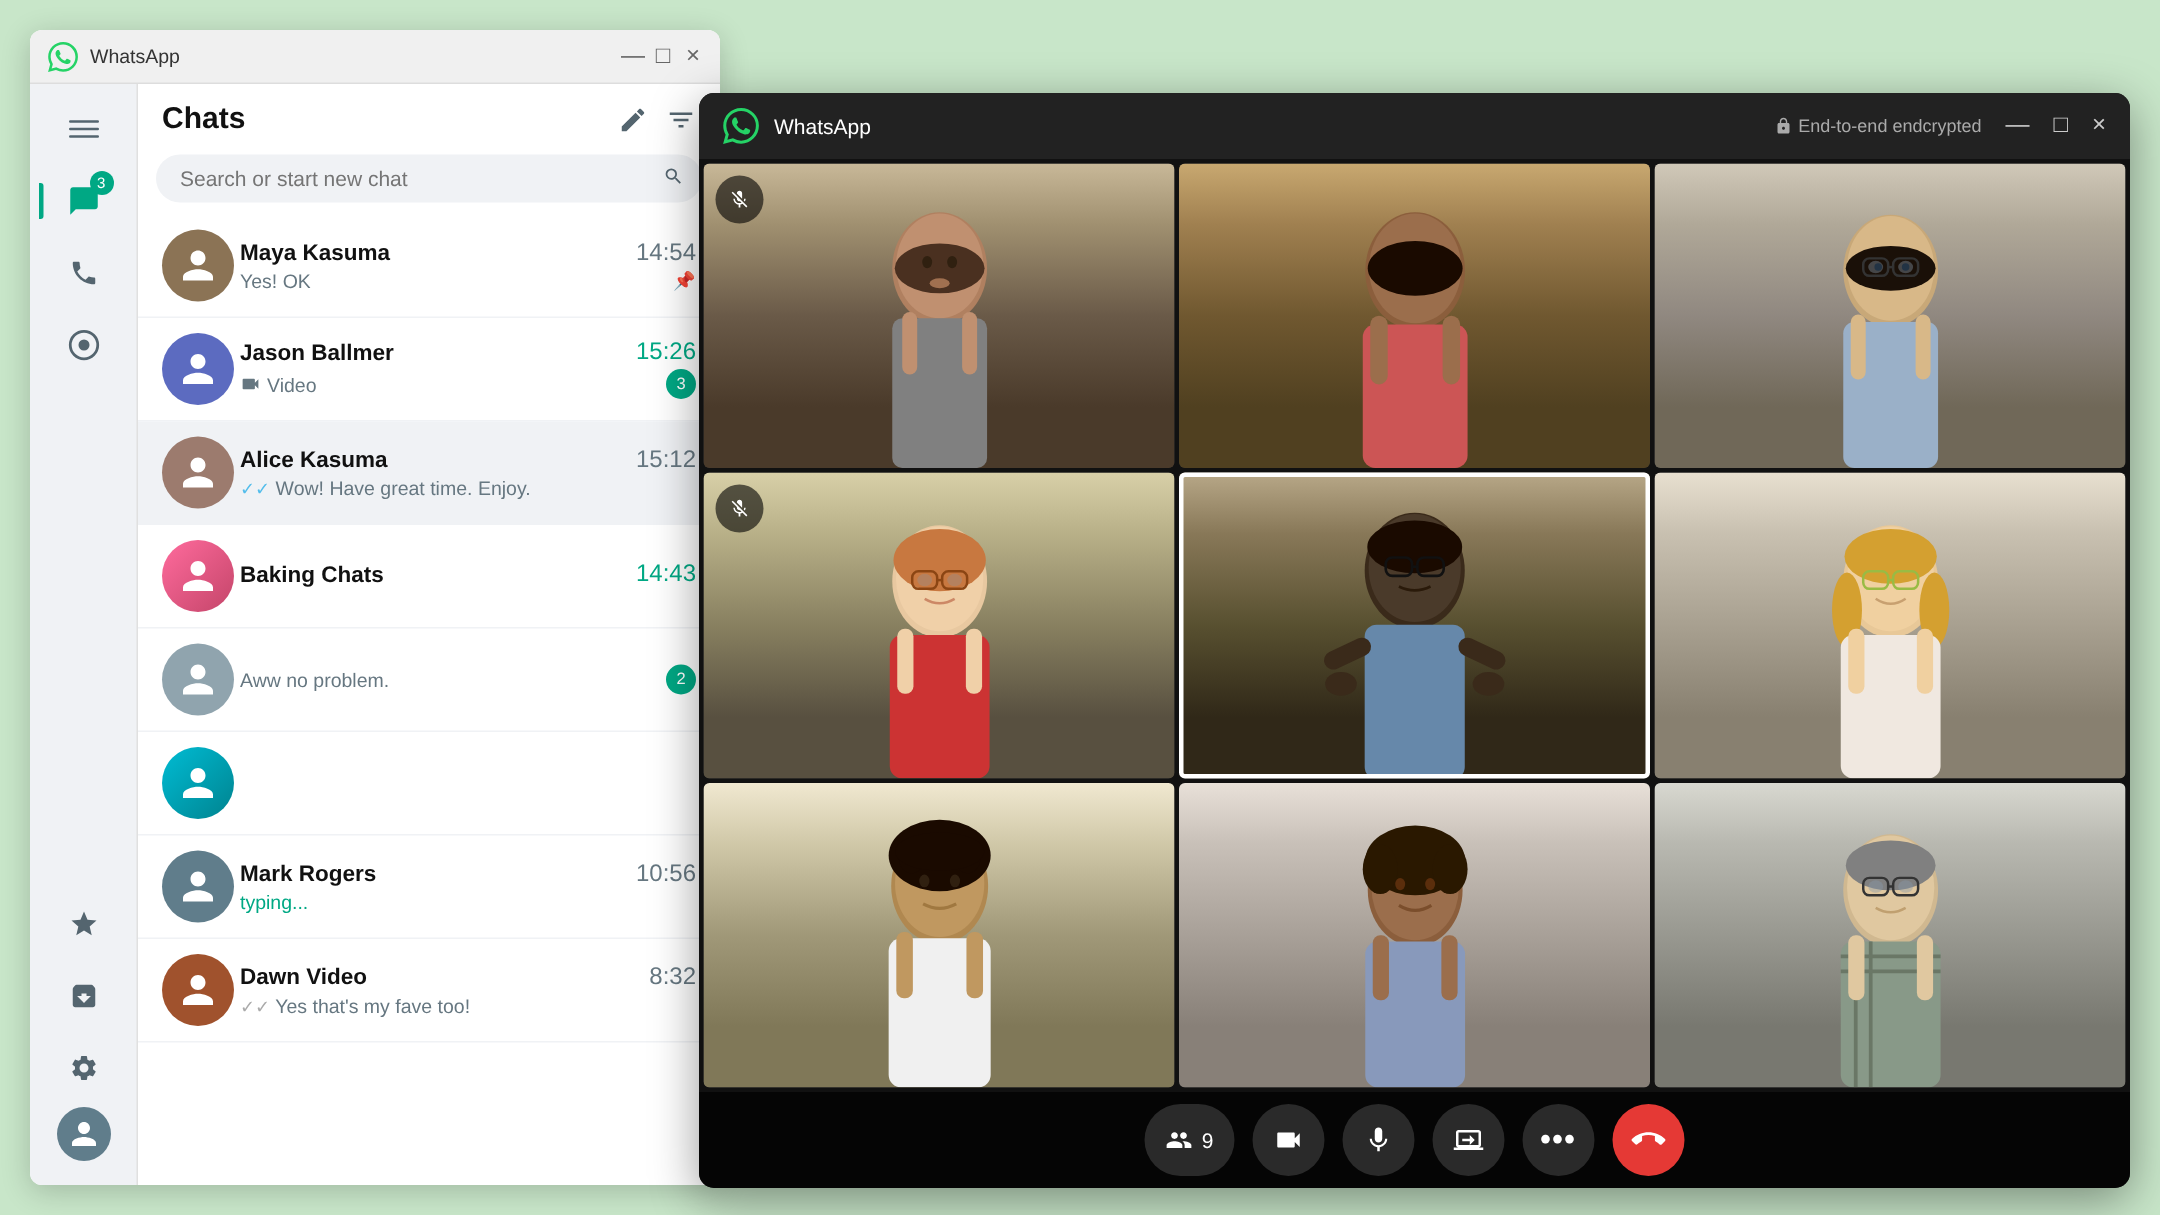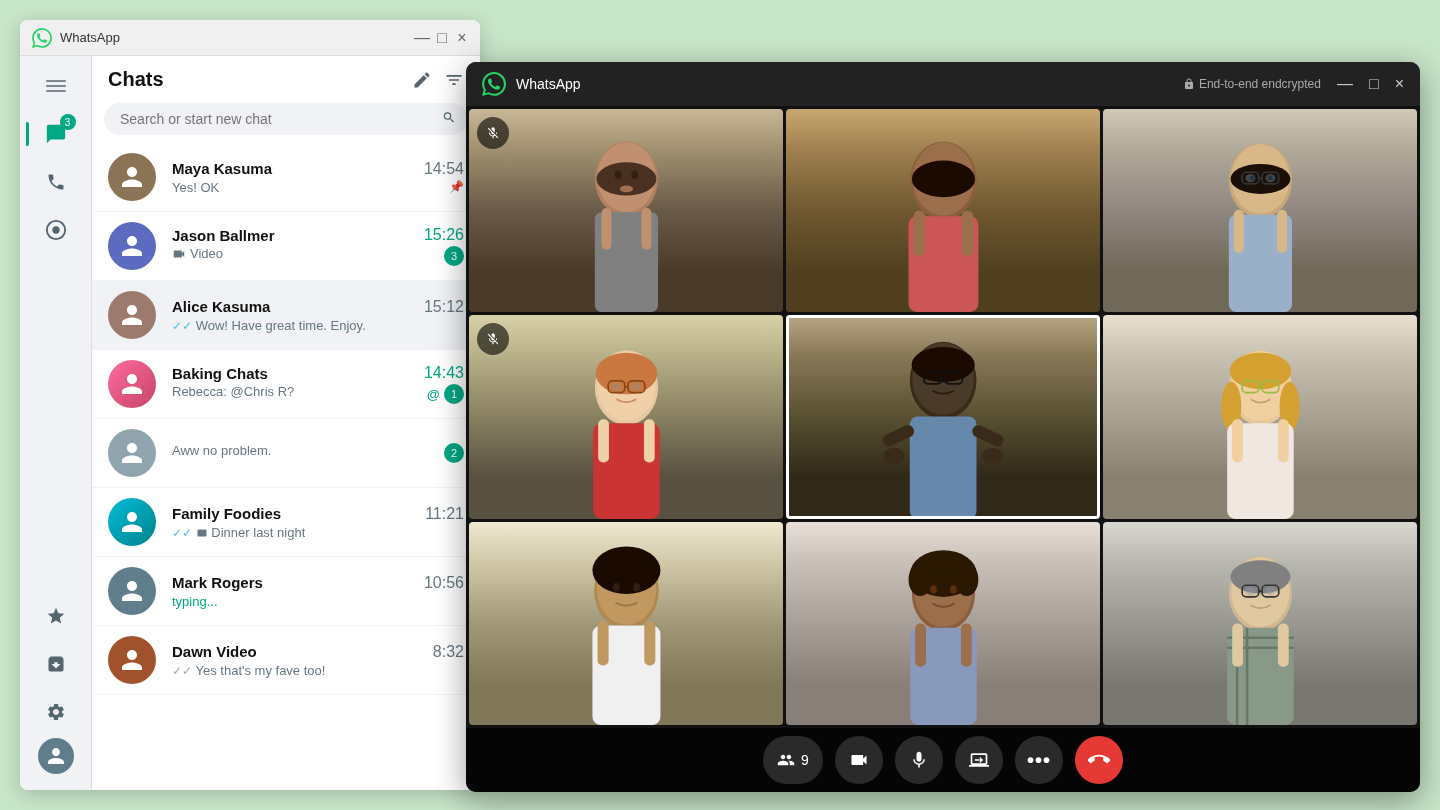--- a/index.html
+++ b/index.html
@@ -208,21 +208,21 @@
     .chat-list {
       flex: 1;
       overflow-y: auto;
     }
     .chat-item {
       display: flex;
       align-items: center;
       padding: 10px 16px;
       cursor: pointer;
       border-bottom: 1px solid #f0f2f5;
-      gap: 16px;
+      gap: 4px;
     }
     .chat-item.active { background: #f0f2f5; }
     .chat-avatar {
       width: 48px;
       height: 48px;
       border-radius: 50%;
       flex-shrink: 0;
       overflow: hidden;
       display: flex;
       align-items: center;
@@ -247,21 +247,21 @@
       color: #111;
     }
     .chat-time {
       font-size: 16px;
       color: #667781;
     }
     .chat-time.green { color: #00a884; }
     .chat-preview-row {
       display: flex;
       justify-content: space-between;
-      align-items: flex-start;
+      align-items: center;
     }
     .chat-preview {
       font-size: 13px;
       color: #667781;
       white-space: nowrap;
       overflow: hidden;
       text-overflow: ellipsis;
       max-width: 220px;
     }
     .chat-preview.typing { color: #00a884; }
@@ -566,27 +566,20 @@
         <div class="chat-avatar" style="background:linear-gradient(135deg,#ff6b9d,#c44569);">
           <svg width="30" height="30" viewBox="0 0 24 24" fill="#fff">
               <path d="M12 12c2.21 0 4-1.79 4-4s-1.79-4-4-4-4 1.79-4 4 1.79 4 4 4zm0 2c-2.67 0-8 1.34-8 4v2h16v-2c0-2.66-5.33-4-8-4z"></path>
             </svg>
         </div>
         <div class="chat-info">
           <div class="chat-name-row">
             <span class="chat-name">Baking Chats</span>
             <span class="chat-time green">14:43</span>
           </div>
-          <div class="chat-preview-row">
-            <span class="chat-preview">Rebecca: @Chris R?</span>
-            <div style="display:flex;align-items:center;gap:4px;">
-              <span style="color:#00a884;font-size:13px;">@</span>
-              <span class="unread-badge">1</span>
-            </div>
-          </div>
         </div>
       </div>
 
       <div class="chat-item">
         <div class="chat-avatar" style="background:#90a4ae;">
           <svg width="30" height="30" viewBox="0 0 24 24" fill="#fff">
               <path d="M12 12c2.21 0 4-1.79 4-4s-1.79-4-4-4-4 1.79-4 4 1.79 4 4 4zm0 2c-2.67 0-8 1.34-8 4v2h16v-2c0-2.66-5.33-4-8-4z"></path>
             </svg>
         </div>
         <div class="chat-info">
@@ -595,35 +588,20 @@
             <span class="unread-badge">2</span>
           </div>
         </div>
       </div>
 
       <div class="chat-item">
         <div class="chat-avatar" style="background:linear-gradient(135deg,#00bcd4,#00838f);">
           <svg width="30" height="30" viewBox="0 0 24 24" fill="#fff">
               <path d="M12 12c2.21 0 4-1.79 4-4s-1.79-4-4-4-4 1.79-4 4 1.79 4 4 4zm0 2c-2.67 0-8 1.34-8 4v2h16v-2c0-2.66-5.33-4-8-4z"></path>
             </svg>
-        </div>
-        <div class="chat-info">
-          <div class="chat-name-row">
-            <span class="chat-name">Family Foodies</span>
-            <span class="chat-time">11:21</span>
-          </div>
-          <div class="chat-preview-row">
-            <span class="chat-preview">
-              <span style="color:#53bdeb;font-size:12px;">✓✓</span>
-              <svg style="display:inline;vertical-align:middle;" width="12" height="12" viewBox="0 0 24 24" fill="#667781">
-                  <rect width="18" height="14" rx="2" x="3" y="5"></rect>
-                </svg>
-              Dinner last night
-            </span>
-          </div>
         </div>
       </div>
 
       <div class="chat-item">
         <div class="chat-avatar" style="background:#607d8b;">
           <svg width="30" height="30" viewBox="0 0 24 24" fill="#fff">
               <path d="M12 12c2.21 0 4-1.79 4-4s-1.79-4-4-4-4 1.79-4 4 1.79 4 4 4zm0 2c-2.67 0-8 1.34-8 4v2h16v-2c0-2.66-5.33-4-8-4z"></path>
             </svg>
         </div>
         <div class="chat-info">

